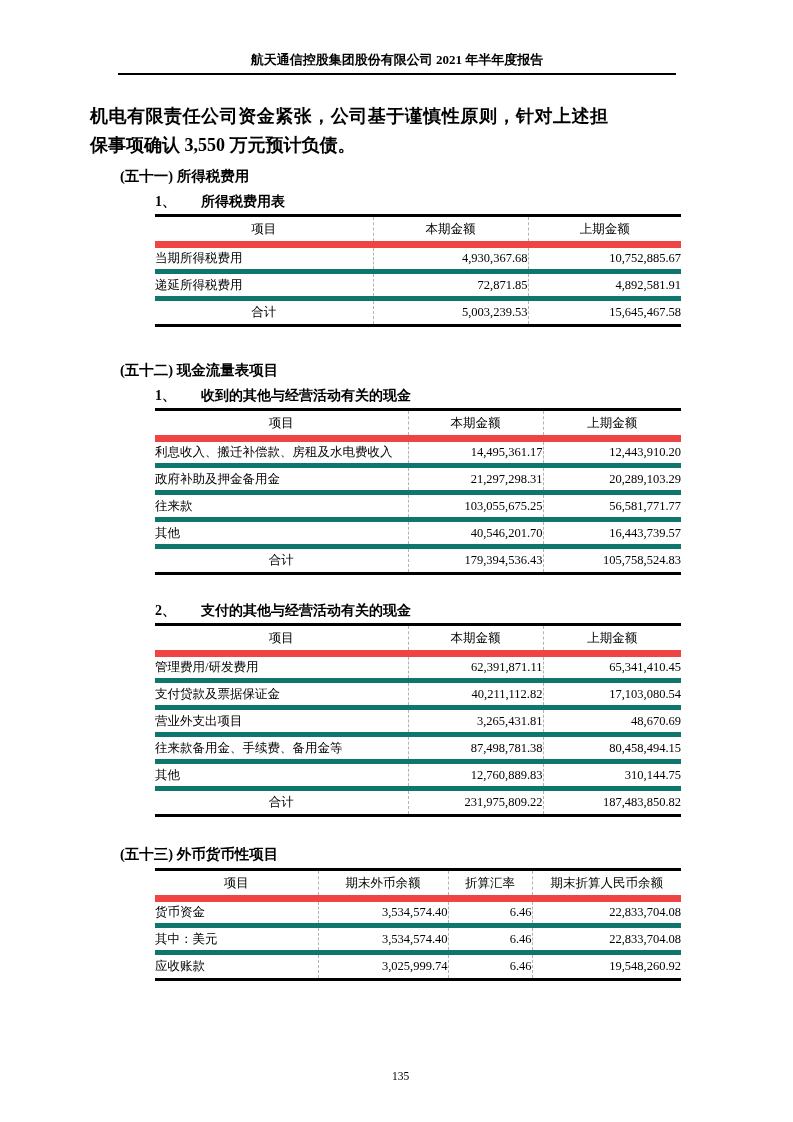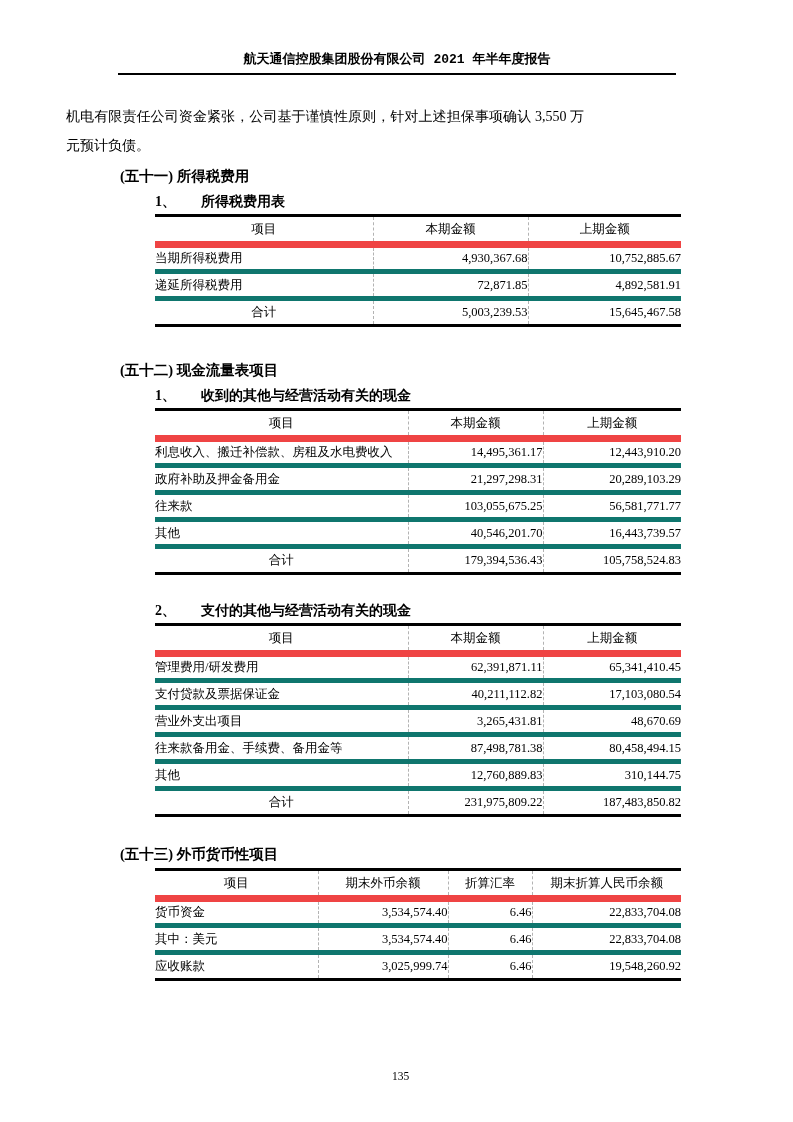--- a/index.html
+++ b/index.html
@@ -13,30 +13,30 @@
     color: #000;
     font-family: "Liberation Serif", "DejaVu Serif", serif;
     overflow: hidden;
   }
   .page-header { margin: 0 117px 0 118px; padding-top: 51px; }
   .page-header-title {
     text-align: center;
     font-size: 13px;
     line-height: 17px;
     font-weight: bold;
-    font-family: Liberation Mono, monospace;
   }
   .page-header-rule { border-top: 2px solid #000; margin-top: 5px; }
 
   .intro {
     width: 518px;
-    margin: 27px 0 0 66px;
-    font-size: 14px;
+    margin: 27px 0 0 90px;
+    font-size: 18px;
     line-height: 29px;
     text-align: justify;
+    font-weight: bold;
   }
 
   .sec-heading {
     margin: 7px 0 0 120px;
     font-size: 14.5px;
     line-height: 19px;
     font-weight: bold;
   }
   .sec-heading.mt-52 { margin-top: 34px; }
   .sec-heading.mt-53 { margin-top: 28px; }

